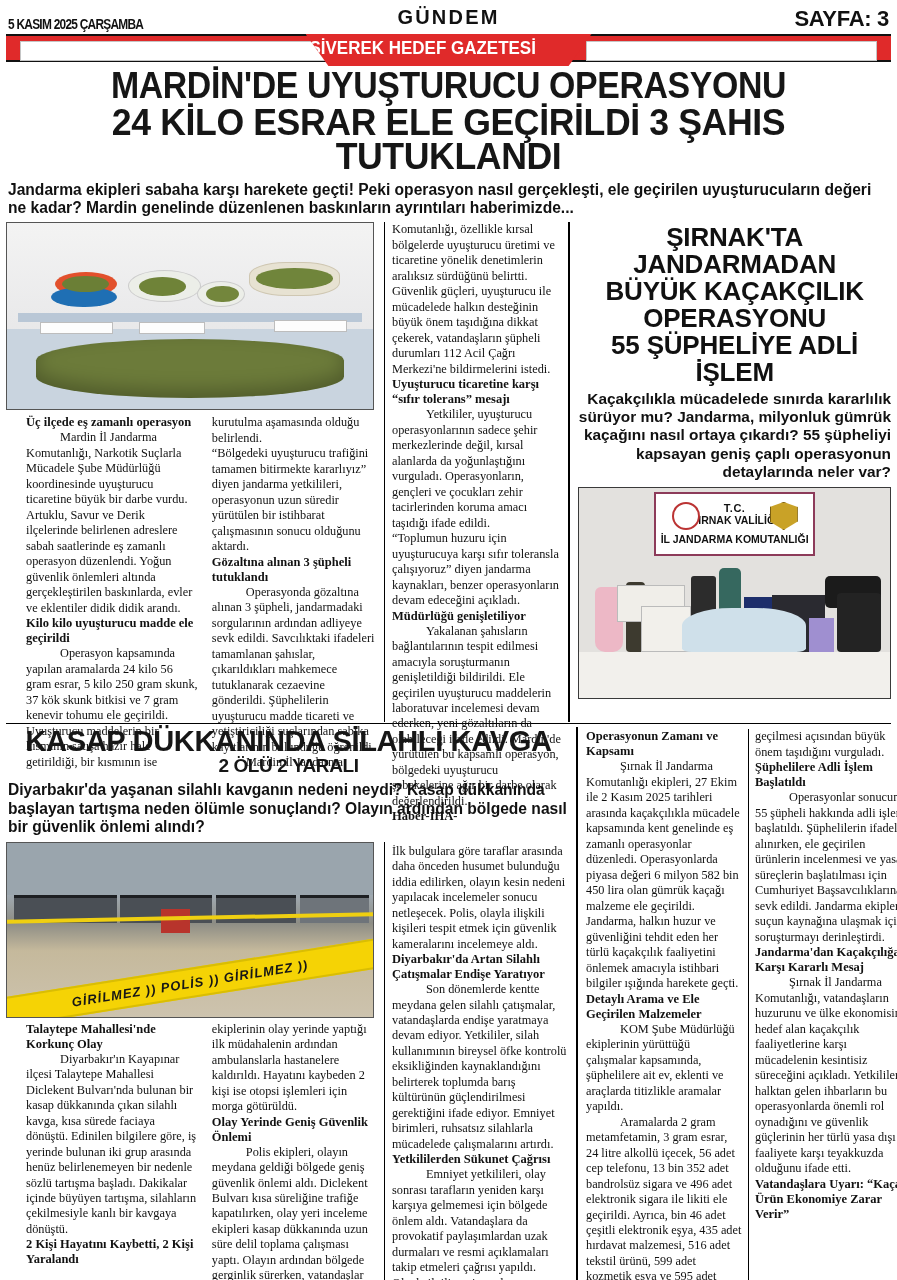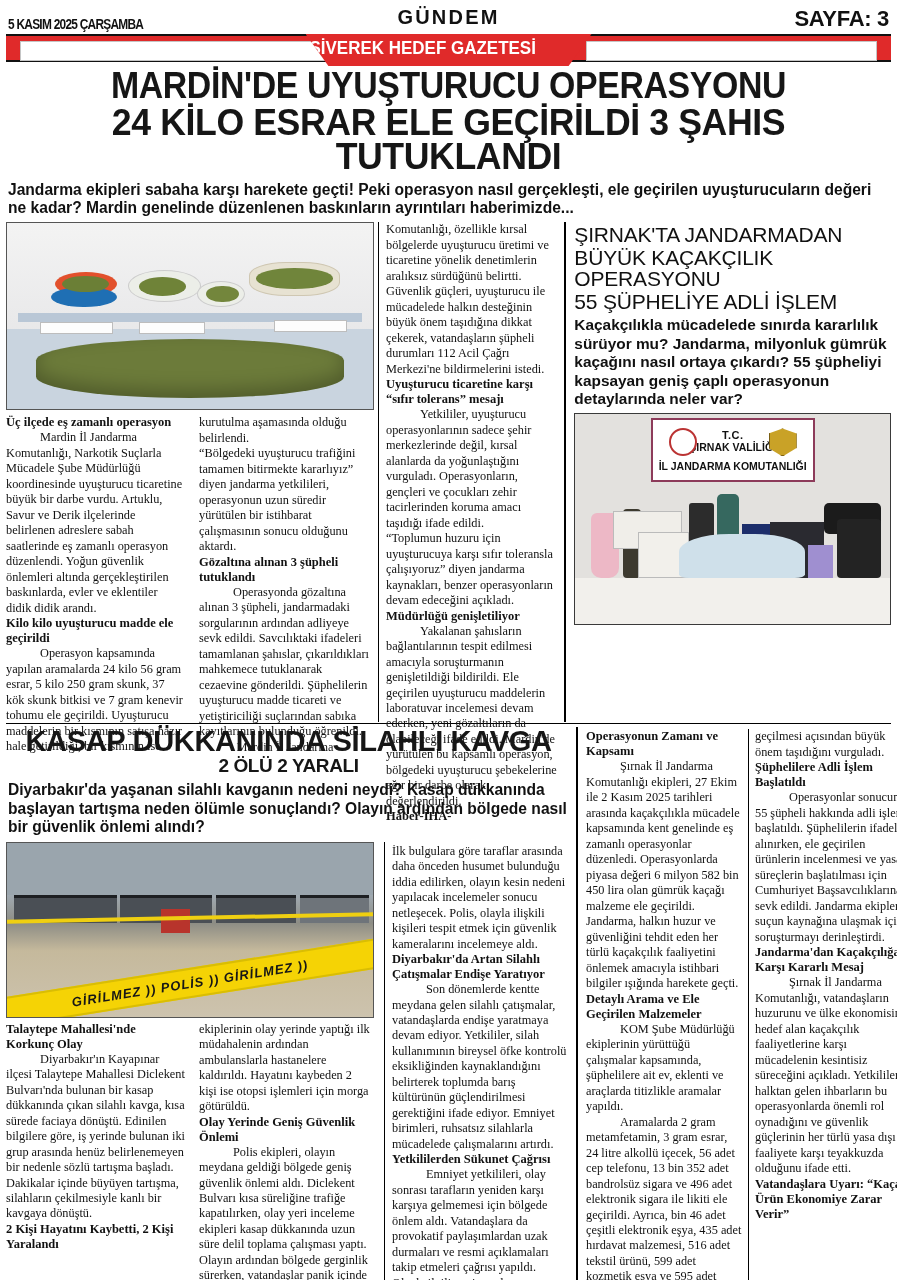--- a/index.html
+++ b/index.html
@@ -60,21 +60,21 @@
   .hl2 { font-size: 36px; transform: scaleX(0.99); margin-top:2px; }
   .standfirst {
     font-weight:bold; font-size:15.6px; line-height:1.18; margin:6px 2px 5px 2px;
     text-align:left;
   }
   .rule-thin { border-top:1px solid #000; margin: 1px 0 3px; }
 
   
   .cols { display:flex; gap:0px; }
   .col { position:relative; }
-  .c1 { width:186px; padding-right:7px; }
+  .c1 { width:186px; padding-right:7px;margin-left:20px; }
   .c2 { width:186px; padding-right:7px; border-left:1px solid #000; padding-left:7px;}
   .c3 { width:192px; padding-left:7px; border-left:1px solid #000; padding-right:6px;}
   .c4 { width:337px; padding-left:8px; border-left:2px solid #000; }
 
   .body-txt { font-size:12.3px; line-height:1.26; text-align:left; }
   .body-txt p { margin:0;font-family:Liberation Serif, serif; }
   .body-txt p.ind { text-indent: 34px; }
   .sub { font-weight:bold; font-size:12.5px; line-height:1.2; margin:0; }
 
   
@@ -104,24 +104,24 @@
     font-weight:bold; font-size:13px; color:#161616; letter-spacing:1px;
     font-style:italic; overflow:hidden; white-space:nowrap;
   }
   .tape-thin {
     position:absolute; left:0; right:0; top:42%; height:4px; background:#efcf11;
     transform: rotate(-1.2deg);
   }
 
   
   .r-headline {
-    text-align:left; font-weight:normal; font-size:21px; line-height:1.02;
+    text-align:center; font-weight:bold; font-size:26px; line-height:1.02;
     letter-spacing:-0.2px; margin:2px 0 4px;
   }
-  .r-stand { font-weight:bold; font-size:15.4px; line-height:1.2; margin-bottom:5px; }
+  .r-stand { font-weight:bold; font-size:15.4px; line-height:1.2; margin-bottom:5px;text-align:right; }
 
   
   .photo-goods { height:212px; background:#e3e1de; border:1px solid #3a3a3a; }
   .sign {
     position:absolute; left:24%; right:24%; top:4px; height:64px;
     background:#fff; border:2px solid #8d3b5a;
     display:flex; flex-direction:column; align-items:center; justify-content:center;
     font-weight:bold; color:#111;
   }
   .sign-l1 { font-size:11px; letter-spacing:.5px; }

